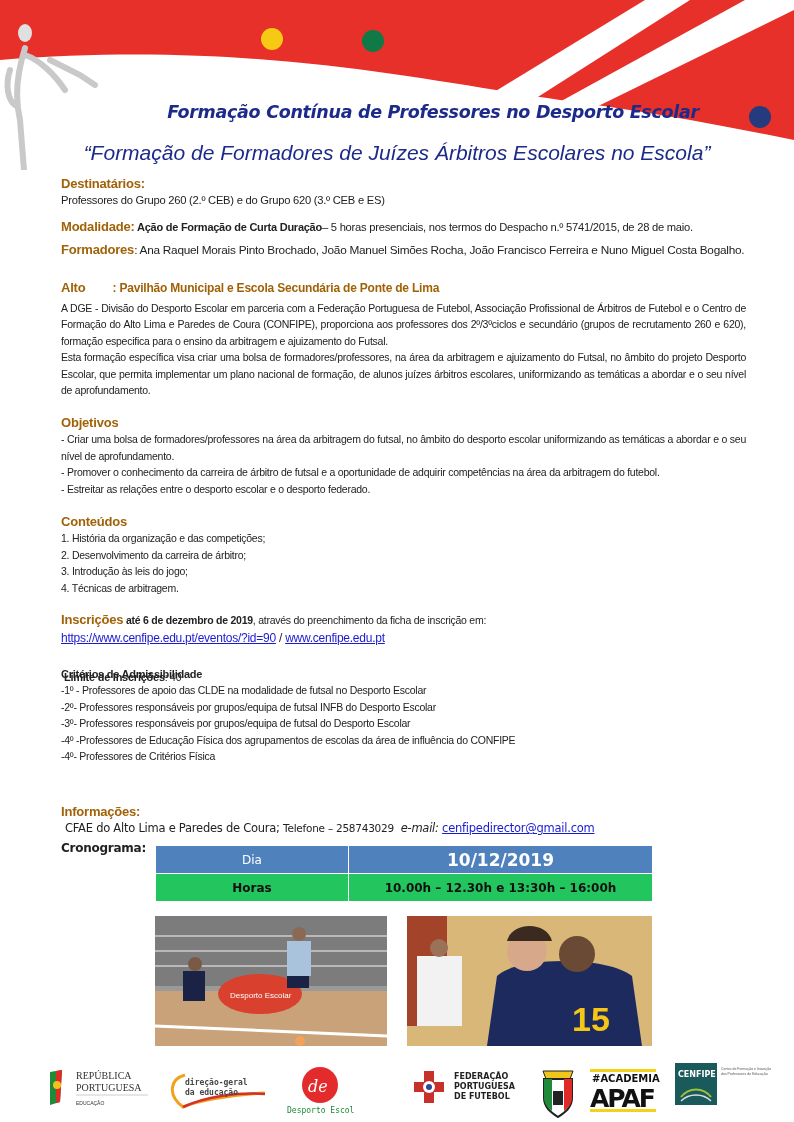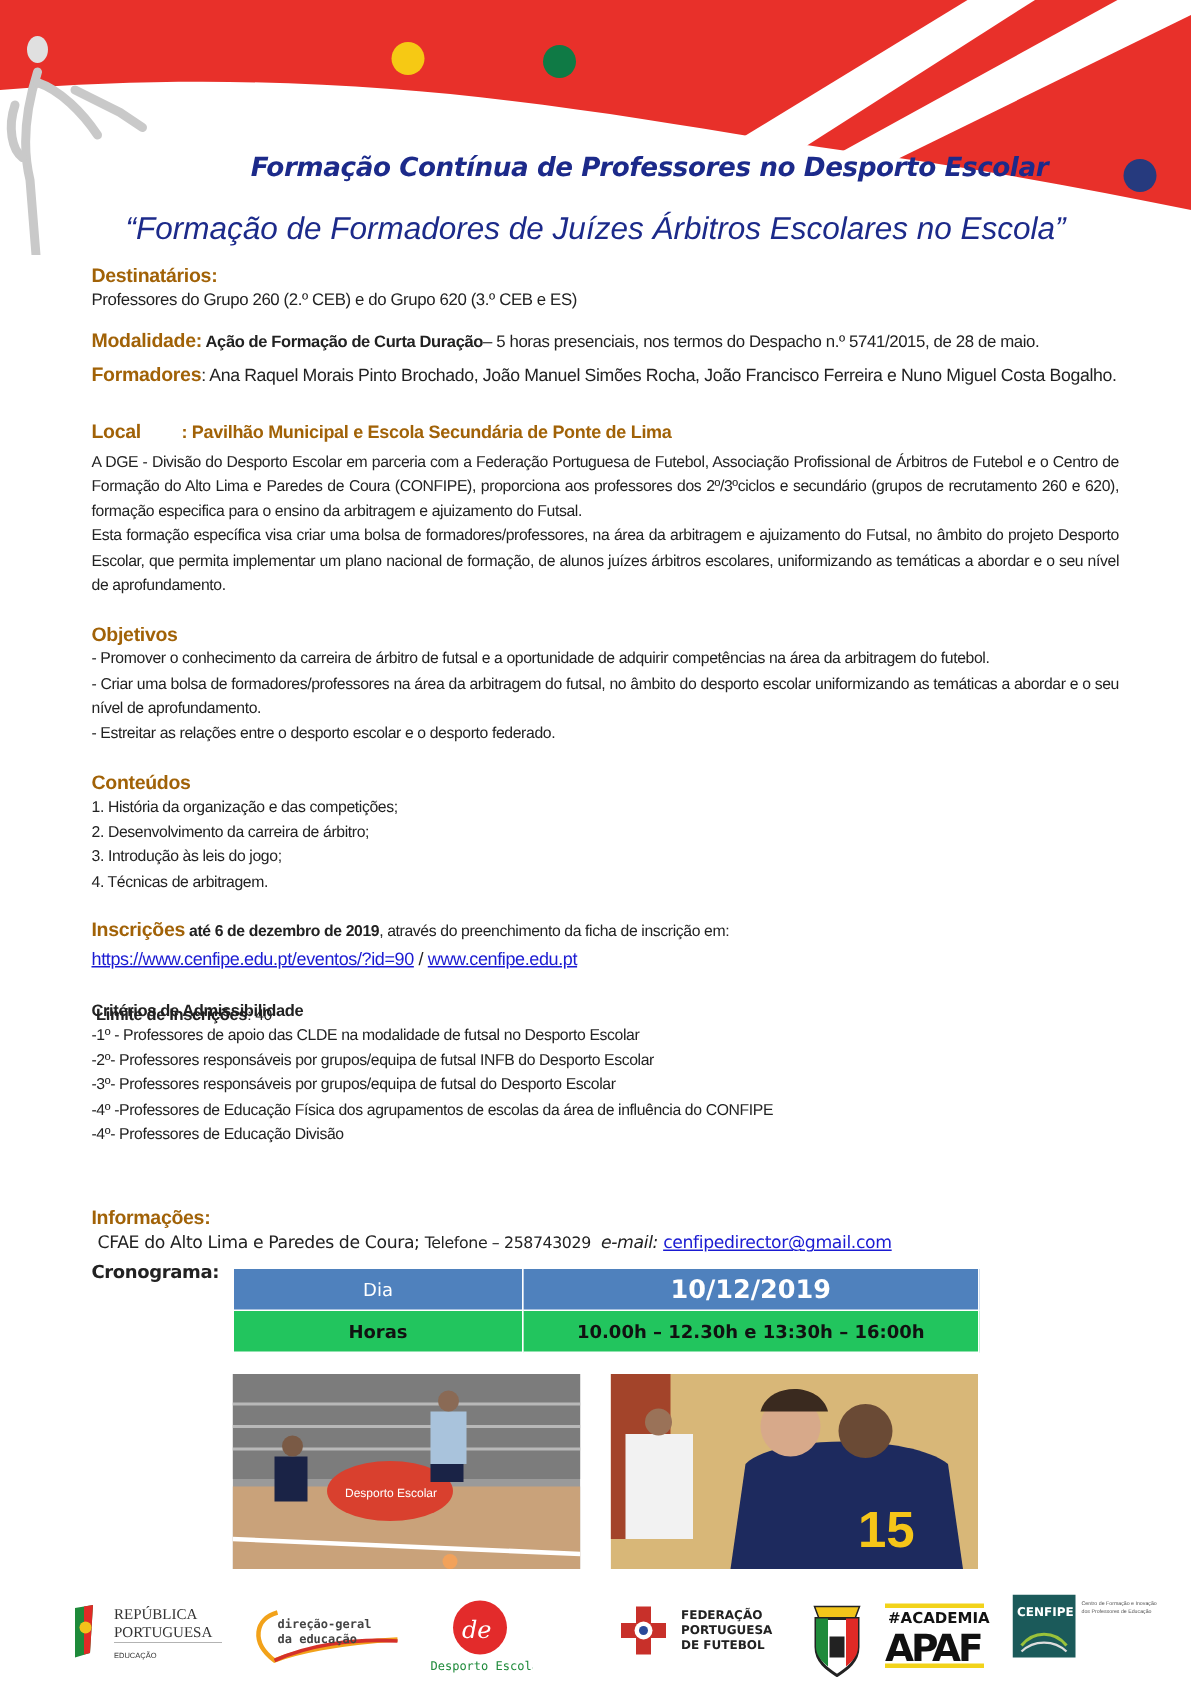--- a/index.html
+++ b/index.html
@@ -51,32 +51,32 @@
 
 <div class="sec" style="top:219px;">
   <span class="h">Modalidade:</span><span class="hb"> Ação de Formação de Curta Duração</span><span>– 5 horas presenciais, nos termos do Despacho n.º 5741/2015, de 28 de maio.</span>
 </div>
 
 <div class="sec" style="top:241px;font-size:11.8px;line-height:18px;">
   <span class="h">Formadores</span><span>: Ana Raquel Morais Pinto Brochado, João Manuel Simões Rocha, João Francisco Ferreira e Nuno Miguel Costa Bogalho.</span>
 </div>
 
 <div class="sec" style="top:280px;">
-  <span class="h">Local</span><span class="h" style="font-size:12px;margin-left:27px;">: Pavilhão Municipal e Escola Secundária de Ponte de Lima</span>
+  <span class="h">Alto</span><span class="h" style="font-size:12px;margin-left:27px;">: Pavilhão Municipal e Escola Secundária de Ponte de Lima</span>
 </div>
 
 <div class="sec just" style="top:300px;font-size:10.5px;">
   <div>A DGE - Divisão do Desporto Escolar em parceria com a Federação Portuguesa de Futebol, Associação Profissional de Árbitros de Futebol e o Centro de Formação do Alto Lima e Paredes de Coura (CONFIPE), proporciona aos professores dos 2º/3ºciclos e secundário (grupos de recrutamento 260 e 620), formação especifica para o ensino da arbitragem e ajuizamento do Futsal.</div>
   <div>Esta formação específica visa criar uma bolsa de formadores/professores, na área da arbitragem e ajuizamento do Futsal, no âmbito do projeto Desporto Escolar, que permita implementar um plano nacional de formação, de alunos juízes árbitros escolares, uniformizando as temáticas a abordar e o seu nível de aprofundamento.</div>
 </div>
 
 <div class="sec just" style="top:415px;font-size:10.5px;">
   <div class="h">Objetivos</div>
+  <div>- Criar uma bolsa de formadores/professores na área da arbitragem do futsal, no âmbito do desporto escolar uniformizando as temáticas a abordar e o seu nível de aprofundamento.</div>
   <div>- Promover o conhecimento da carreira de árbitro de futsal e a oportunidade de adquirir competências na área da arbitragem do futebol.</div>
-  <div>- Criar uma bolsa de formadores/professores na área da arbitragem do futsal, no âmbito do desporto escolar uniformizando as temáticas a abordar e o seu nível de aprofundamento.</div>
   <div>- Estreitar as relações entre o desporto escolar e o desporto federado.</div>
 </div>
 
 <div class="sec" style="top:514px;font-size:10.5px;">
   <div class="h">Conteúdos</div>
   <div>1. História da organização e das competições;</div>
   <div>2. Desenvolvimento da carreira de árbitro;</div>
   <div>3. Introdução às leis do jogo;</div>
   <div>4. Técnicas de arbitragem.</div>
 </div>
@@ -91,21 +91,21 @@
 <div class="sec" style="top:669px;left:64px;font-size:10.5px;">
   <span class="hb">Limite de Inscrições</span><span>: 40</span>
 </div>
 
 <div class="sec" style="top:666px;font-size:10.5px;">
   <div class="hb">Critérios de Admissibilidade</div>
   <div>-1º - Professores de apoio das CLDE na modalidade de futsal no Desporto Escolar</div>
   <div>-2º- Professores responsáveis por grupos/equipa de futsal INFB do Desporto Escolar</div>
   <div>-3º- Professores responsáveis por grupos/equipa de futsal do Desporto Escolar</div>
   <div>-4º -Professores de Educação Física dos agrupamentos de escolas da área de influência do CONFIPE</div>
-  <div>-4º- Professores de Educação Divisão</div>
+  <div>-4º- Professores de Critérios Física</div>
 </div>
 
 <div class="sec" style="top:804px;">
   <div class="h">Informações:</div>
   <div class="cal" style="padding-left:4px;font-size:11.5px;">
     <span>CFAE do Alto Lima e Paredes de Coura;</span>
     <span style="font-size:10.5px;">Telefone – 258743029</span>
     &nbsp;<i>e-mail:</i>
     <a class="link" href="#">cenfipedirector@gmail.com</a>
   </div>

